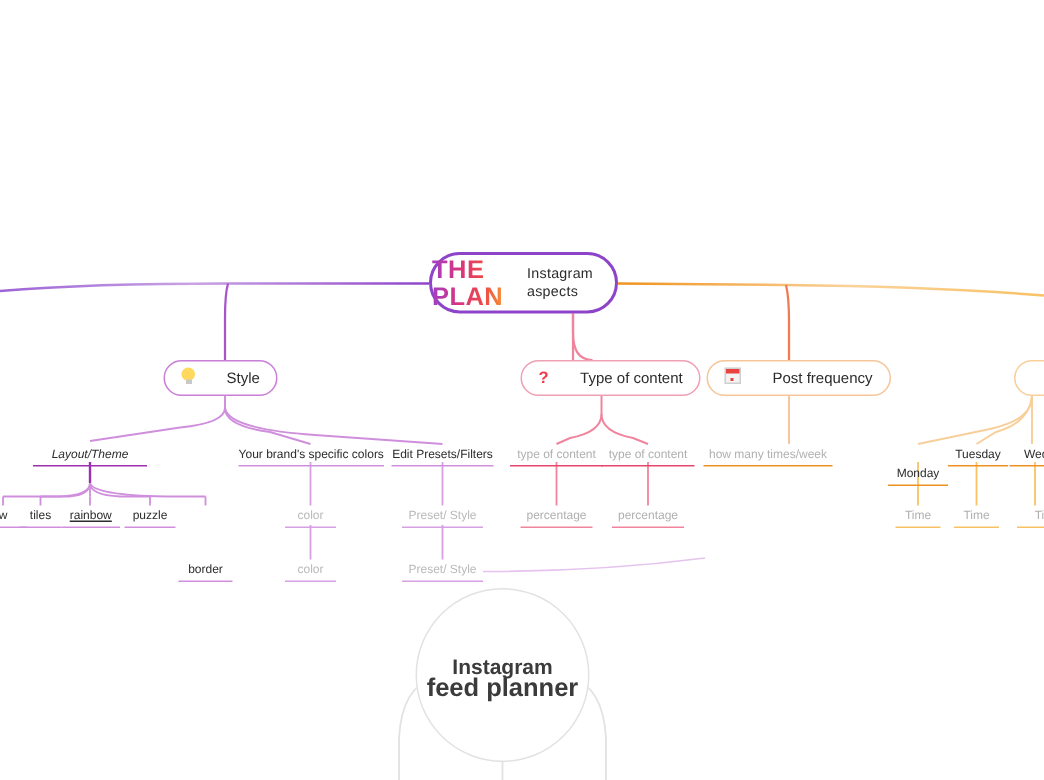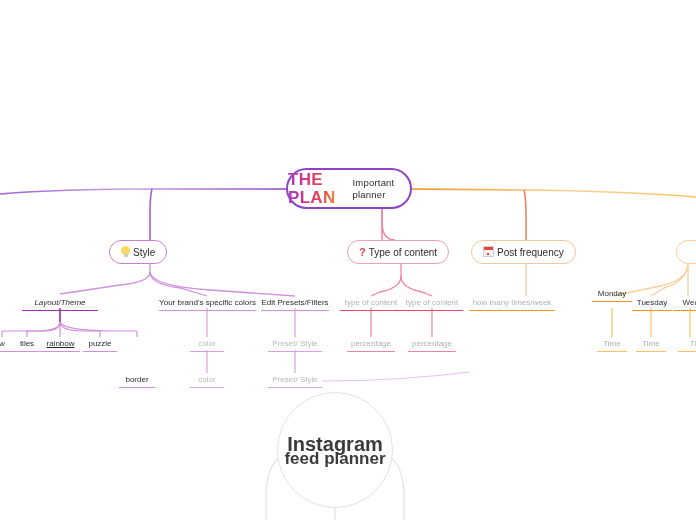--- a/index.html
+++ b/index.html
@@ -66,21 +66,21 @@
   
   .pill {
     position: absolute;
     height: 24px;
     border-radius: 12px;
     background: #ffffff;
     box-sizing: border-box;
     display: flex;
     align-items: center;
     justify-content: center;
-    gap: 3px;
+    gap: 21px;
     padding: 0 11px;
     font-size: 10px;
     color: #2b2b2b;
     white-space: nowrap;
     z-index: 6;
   }
   .pill .emoji {
     font-size: 11px;
     line-height: 1;
   }
@@ -148,21 +148,21 @@
     border-radius: 50%;
     background: #ffffff;
     box-sizing: border-box;
     display: flex;
     flex-direction: column;
     align-items: center;
     justify-content: center;
     z-index: 6;
   }
   .ig-t1 {
-    font-size: 20px;
+    font-size: 14px;
     font-weight: bold;
     color: #3b3b3b;
     line-height: 16px;
   }
   .ig-t2 {
     font-size: 17px;
     font-weight: bold;
     color: #3b3b3b;
     line-height: 13px;
   }
@@ -240,21 +240,21 @@
     <path d="M651,308 L651,337" fill="none" stroke="#f8c264" stroke-width="1.2"></path>
     <path d="M690,308 L690,337" fill="none" stroke="#f8c264" stroke-width="1.2"></path>
 
     <path d="M289,452 Q268,458 266,492 L266,520" fill="none" stroke="#e2e2e2" stroke-width="1.2"></path>
     <path d="M381,452 Q402,458 404,492 L404,520" fill="none" stroke="#e2e2e2" stroke-width="1.2"></path>
     <path d="M335,508 L335,520" fill="none" stroke="#e2e2e2" stroke-width="1.2"></path>
   </svg>
 
   <div class="root-node">
     <div class="root-title">THE PLAN</div>
-    <div class="root-sub">Important planner</div>
+    <div class="root-sub">Instagram aspects</div>
   </div>
 
   <div class="pill pill-style">
     <span class="emoji"><span class="ico-bulb"></span></span>
     <span>Style</span>
   </div>
 
   <div class="pill pill-type">
     <span class="emoji ico-q">?</span>
     <span>Type of content</span>
@@ -286,21 +286,21 @@
   <div class="leaf u-lilac-d" style="left:268px; top:374px; width:54px;">Preset/ Style</div>
 
   <div class="leaf u-pinkd" style="left:340px; top:297px; width:62px;">type of content</div>
   <div class="leaf u-pinkd" style="left:401px; top:297px; width:62px;">type of content</div>
 
   <div class="leaf u-pink" style="left:347px; top:338px; width:48px;">percentage</div>
   <div class="leaf u-pink" style="left:408px; top:338px; width:48px;">percentage</div>
 
   <div class="leaf u-orange" style="left:469px; top:297px; width:86px; color:#b0b0b0;">how many times/week</div>
 
-  <div class="leaf u-orange" style="left:592px; top:288px; width:40px;">Monday</div>
+  <div class="leaf u-orange" style="left:592px; top:310px; width:40px;">Monday</div>
   <div class="leaf u-orange" style="left:632px; top:297px; width:40px;">Tuesday</div>
   <div class="leaf u-orange" style="left:673px; top:297px; width:40px;">Wedn</div>
 
   <div class="leaf u-orange-l" style="left:597px; top:338px; width:30px;">Time</div>
   <div class="leaf u-orange-l" style="left:636px; top:338px; width:30px;">Time</div>
   <div class="leaf u-orange-l" style="left:678px; top:338px; width:30px;">Ti</div>
 
   <div class="ig-circle">
     <div class="ig-t1">Instagram</div>
     <div class="ig-t2">feed planner</div>

